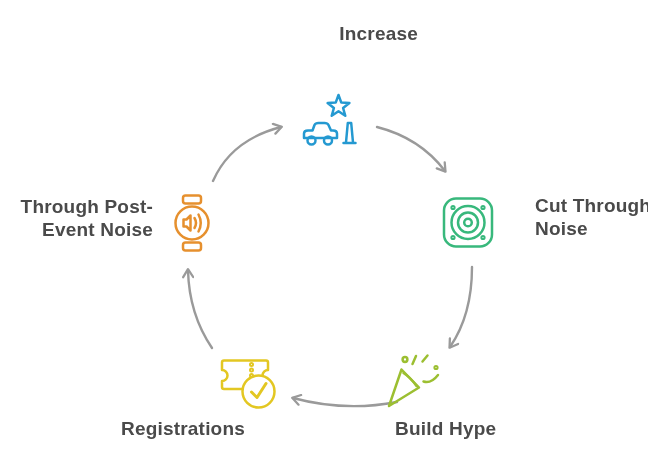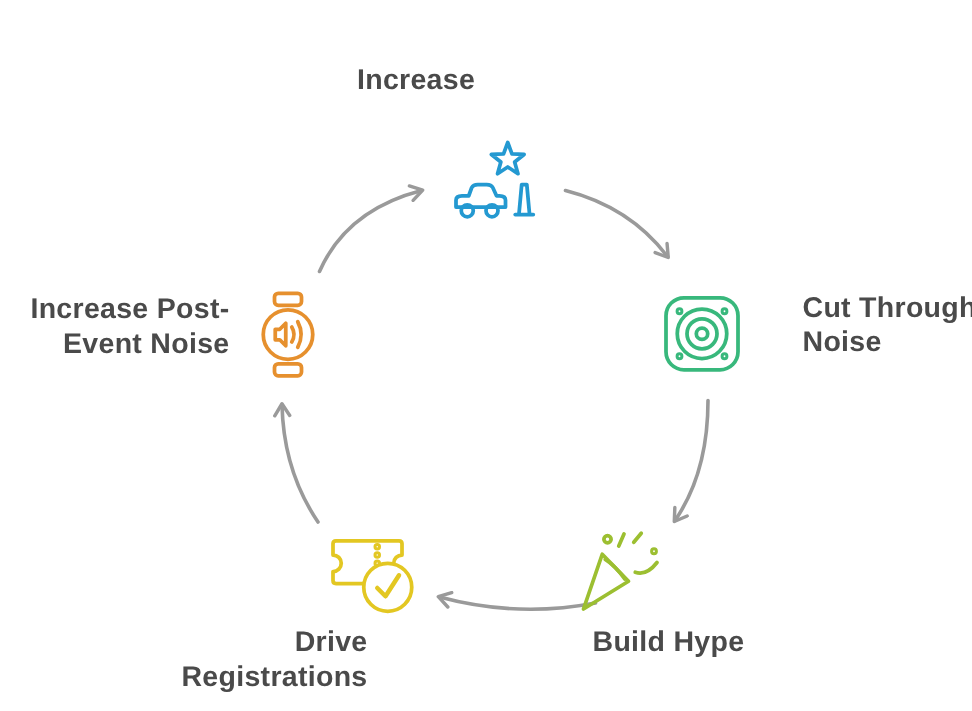--- a/index.html
+++ b/index.html
@@ -7,21 +7,21 @@
     position:relative; width:648px; height:474px; background:#ffffff;
     font-family:"Liberation Sans", sans-serif; overflow:hidden;
   }
   .arrows-layer { position:absolute; left:0; top:0; width:648px; height:474px; }
   .icon { position:absolute; }
   .label {
     position:absolute; font-weight:bold; font-size:19px; line-height:23px;
     color:#4a4a4a; letter-spacing:0.2px; white-space:nowrap;
   }
   .label span { display:block; }
-  .lbl-top          { left:238px; top:42px;  width:180px; text-align:left; }
+  .lbl-top          { left:238px; top:22px;  width:180px; text-align:right; }
   .lbl-right        { left:507px; top:194px; width:140px; text-align:left;margin-left:28px; }
   .lbl-bottom-right { left:395px; top:417px; width:140px; text-align:left; }
   .lbl-bottom-left  { left:95px;  top:417px; width:150px; text-align:right; }
   .lbl-left         { left:3px;   top:195px; width:150px; text-align:right; }
   .ic-top          { left:301px; top:93px;  }
   .ic-right        { left:442px; top:196px; }
   .ic-bottom-right { left:386px; top:353px; }
   .ic-bottom-left  { left:217px; top:356px; }
   .ic-left         { left:172px; top:194px; }
 </style>
@@ -96,26 +96,25 @@
       <path d="M7,4.5 H49 Q51,4.5 51,6.5 V14 A5.5,5.5 0 0 0 51,25 V31 Q51,33 49,33 H7 Q5,33 5,31 V25 A5.5,5.5 0 0 0 5,14 V6.5 Q5,4.5 7,4.5 Z"></path>
       <circle cx="34.5" cy="8.5" r="1" stroke-width="3"></circle>
       <circle cx="34.5" cy="14" r="1" stroke-width="3"></circle>
       <circle cx="34.5" cy="19.5" r="1" stroke-width="3"></circle>
       <circle cx="34.5" cy="25" r="1" stroke-width="3"></circle>
       <circle cx="41.5" cy="35.5" r="16" fill="#ffffff"></circle>
       <path d="M34.5,36 L40,41.5 L49,27.5" stroke-width="3"></path>
     </g>
   </svg>
   <div class="label lbl-bottom-left">
-    <span>Drive</span>
     <span>Registrations</span>
   </div>
 
   <div class="label lbl-left">
-    <span>Increase Post-</span>
+    <span>Through Post-</span>
     <span>Event Noise</span>
   </div>
   <svg class="icon ic-left" width="40" height="60" viewBox="0 0 40 60">
     <g fill="none" stroke-width="2.5" stroke-linecap="round" stroke-linejoin="round" stroke="#e6902e">
       <rect x="11" y="1.5" width="18" height="8" rx="2.5"></rect>
       <rect x="11" y="48.5" width="18" height="8" rx="2.5"></rect>
       <circle cx="20" cy="29" r="16.5" fill="#ffffff"></circle>
       <path d="M11.5,25.5 L14.5,25.5 L18.5,21.5 L18.5,36.5 L14.5,32.5 L11.5,32.5 Z"></path>
       <path d="M22.5,24 Q25.5,29 22.5,34"></path>
       <path d="M26.5,20.5 Q31,29 26.5,37.5"></path>

